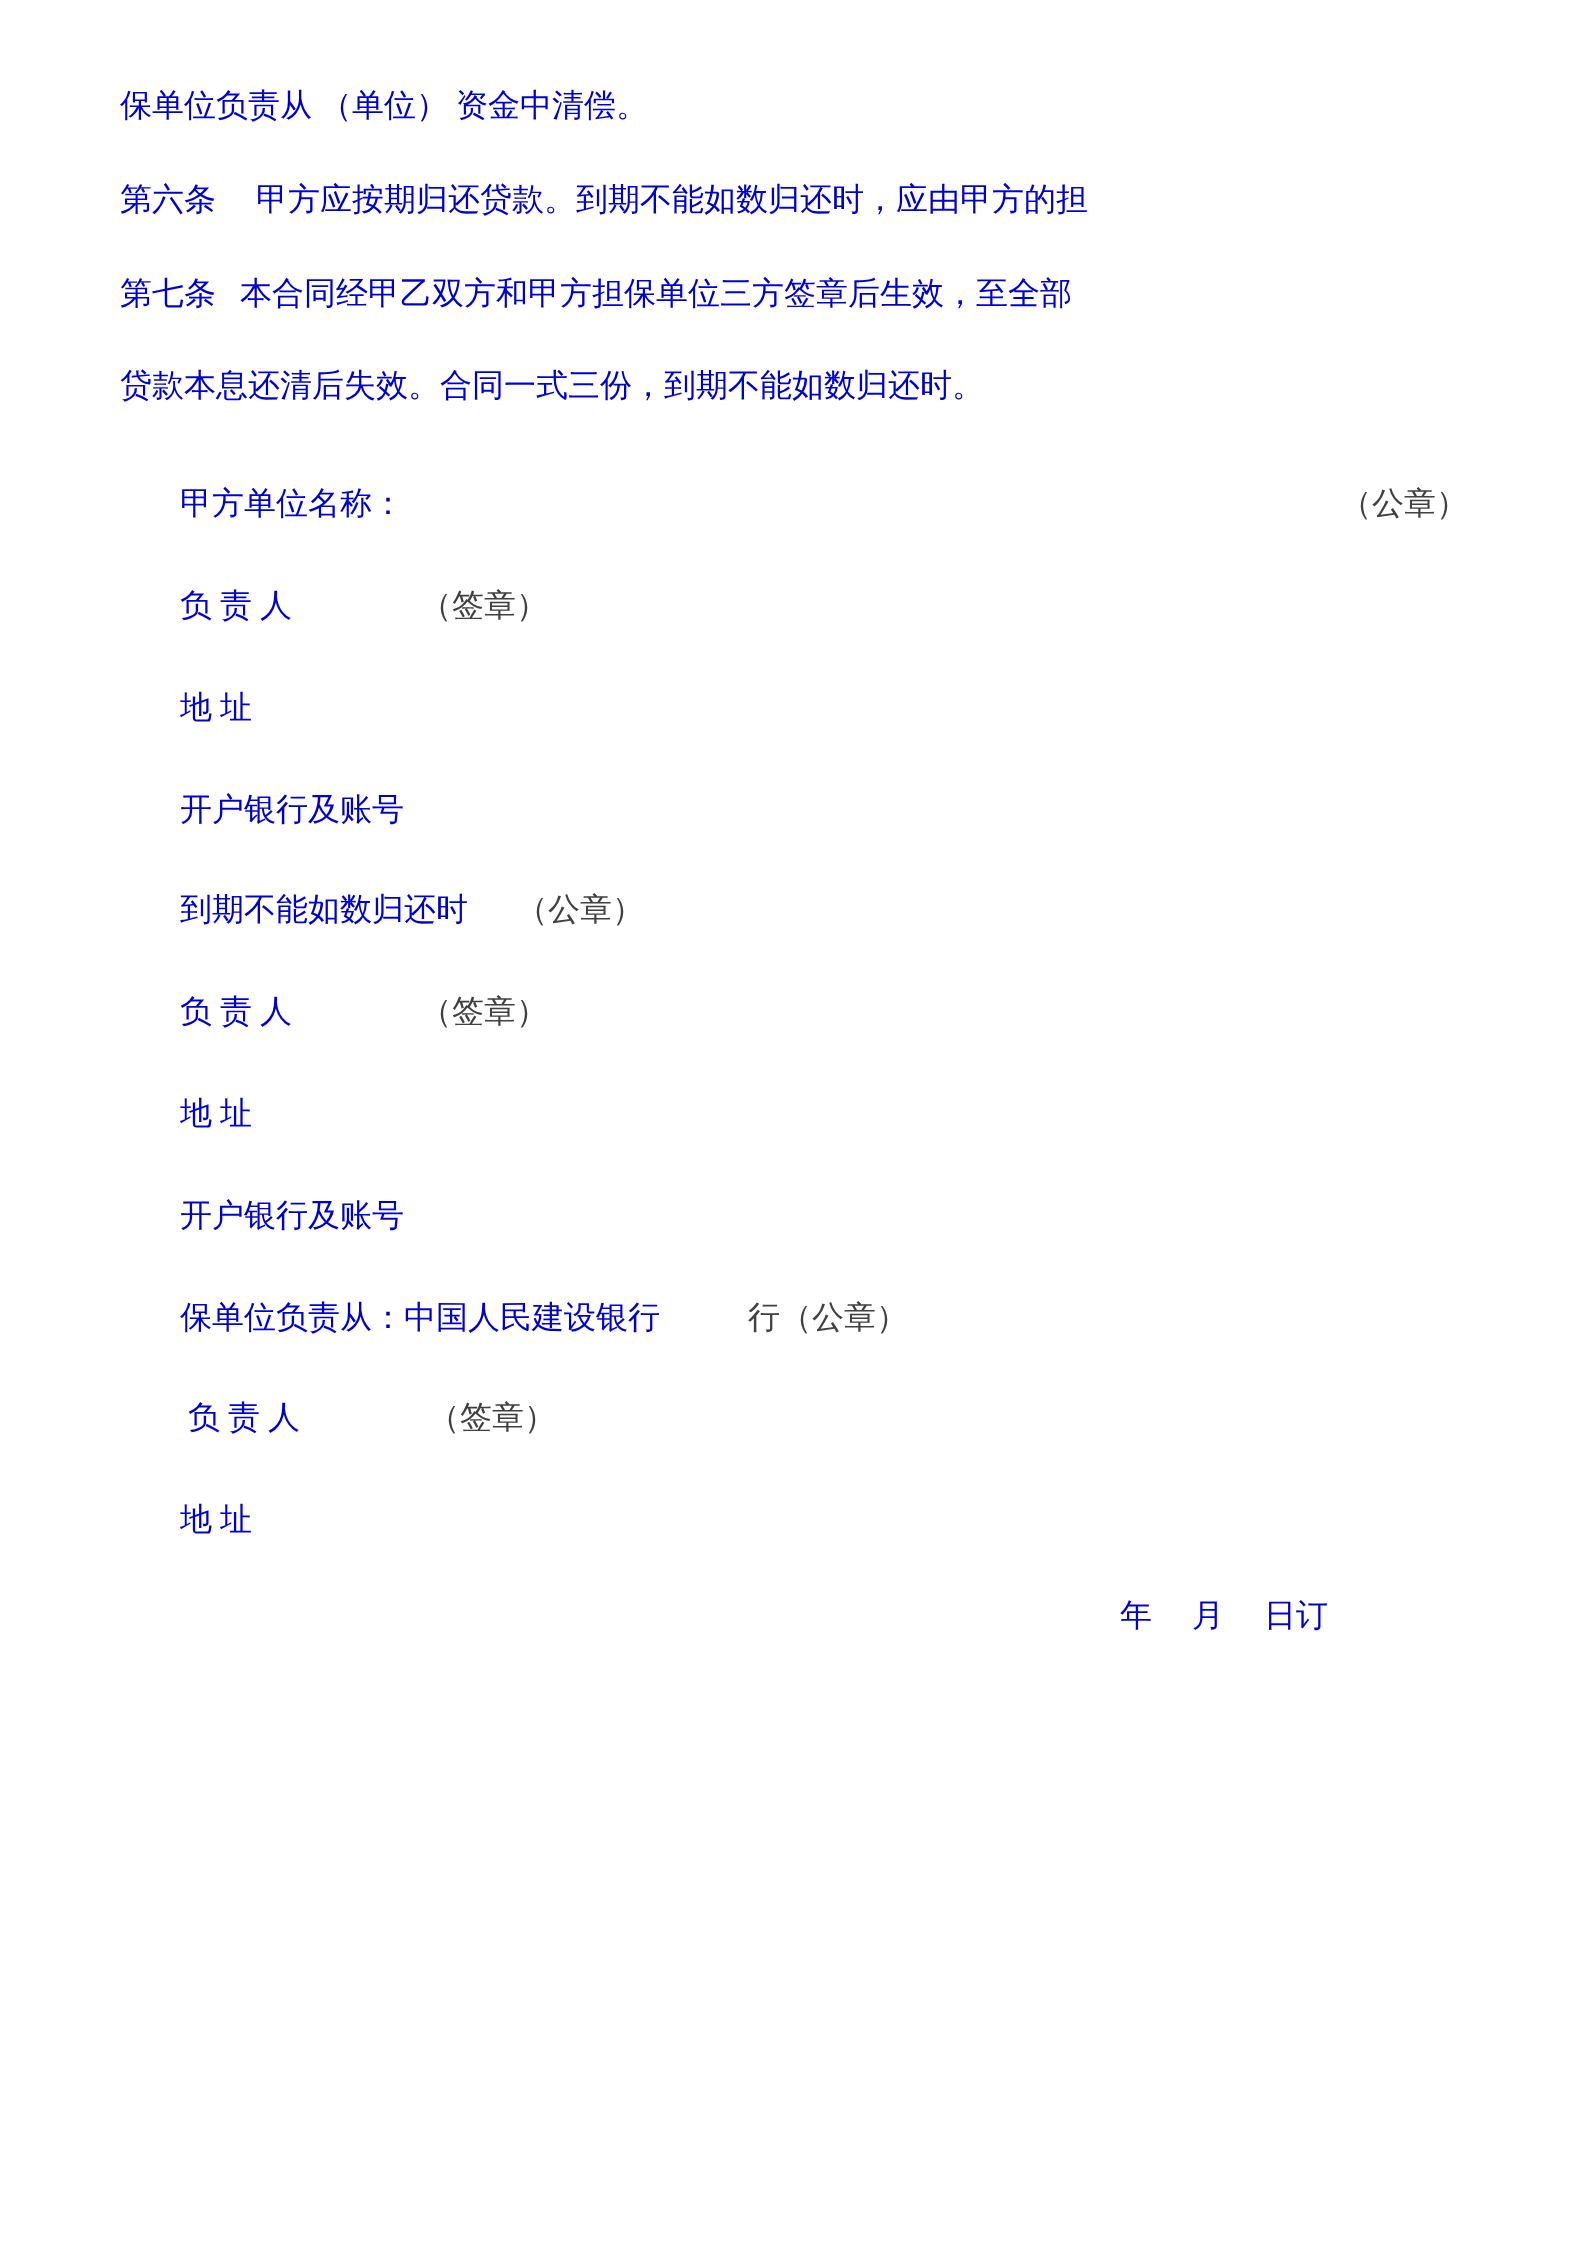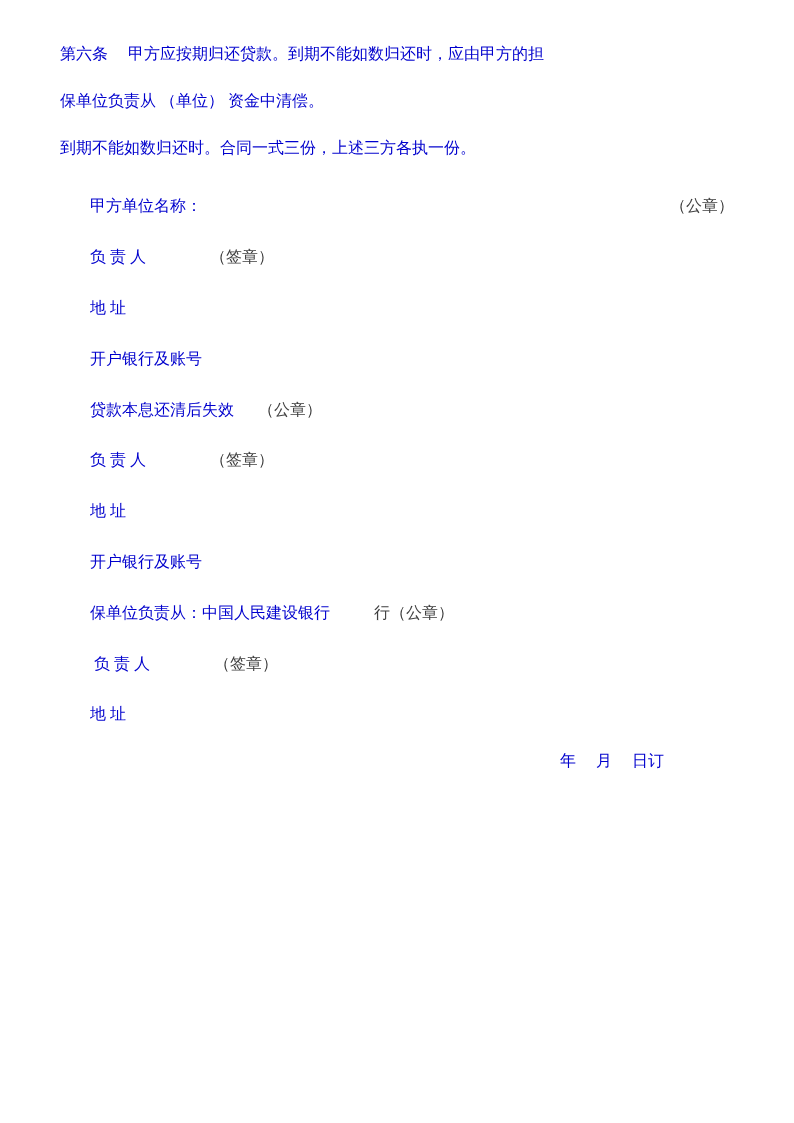--- a/index.html
+++ b/index.html
@@ -71,27 +71,31 @@
 
     .date-row span {
       margin: 0 10px;
     }
   </style>
 </head>
 <body>
 
 <div class="page">
 
+  <div class="paragraph">保单位负责从      （单位）        资金中清偿。</div>
   <div class="paragraph">
     <span class="article-title">第六条</span>
     <span style="margin-left: 16px;">甲方应按期归还贷款。到期不能如数归还时，应由甲方的担</span>
   </div>
-  <div class="paragraph">保单位负责从      （单位）        资金中清偿。</div>
 
-  <div class="paragraph">到期不能如数归还时。合同一式三份，上述三方各执一份。</div>
+  <div class="paragraph">
+    <span class="article-title">第七条</span>
+    <span style="margin-left: 8px;">本合同经甲乙双方和甲方担保单位三方签章后生效，至全部</span>
+  </div>
+  <div class="paragraph">贷款本息还清后失效。合同一式三份，到期不能如数归还时。</div>
 
   <div class="signature-block">
 
     <div class="sig-row">
       <span class="sig-label">甲方单位名称：</span>
       <span style="flex:1; border-bottom: 1px solid transparent; min-width: 80px;"></span>
       <span class="sig-value">（公章）</span>
     </div>
 
     <div class="sig-row">
@@ -102,21 +106,21 @@
 
     <div class="sig-row">
       <span class="sig-label">地           址</span>
     </div>
 
     <div class="sig-row">
       <span class="sig-label">开户银行及账号</span>
     </div>
 
     <div class="sig-row">
-      <span class="sig-label">贷款本息还清后失效</span>
+      <span class="sig-label">到期不能如数归还时</span>
       <span style="min-width: 20px;"></span>
       <span class="sig-value">（公章）</span>
     </div>
 
     <div class="sig-row">
       <span class="sig-label">负    责    人</span>
       <span style="min-width: 60px;"></span>
       <span class="sig-value">（签章）</span>
     </div>
 

